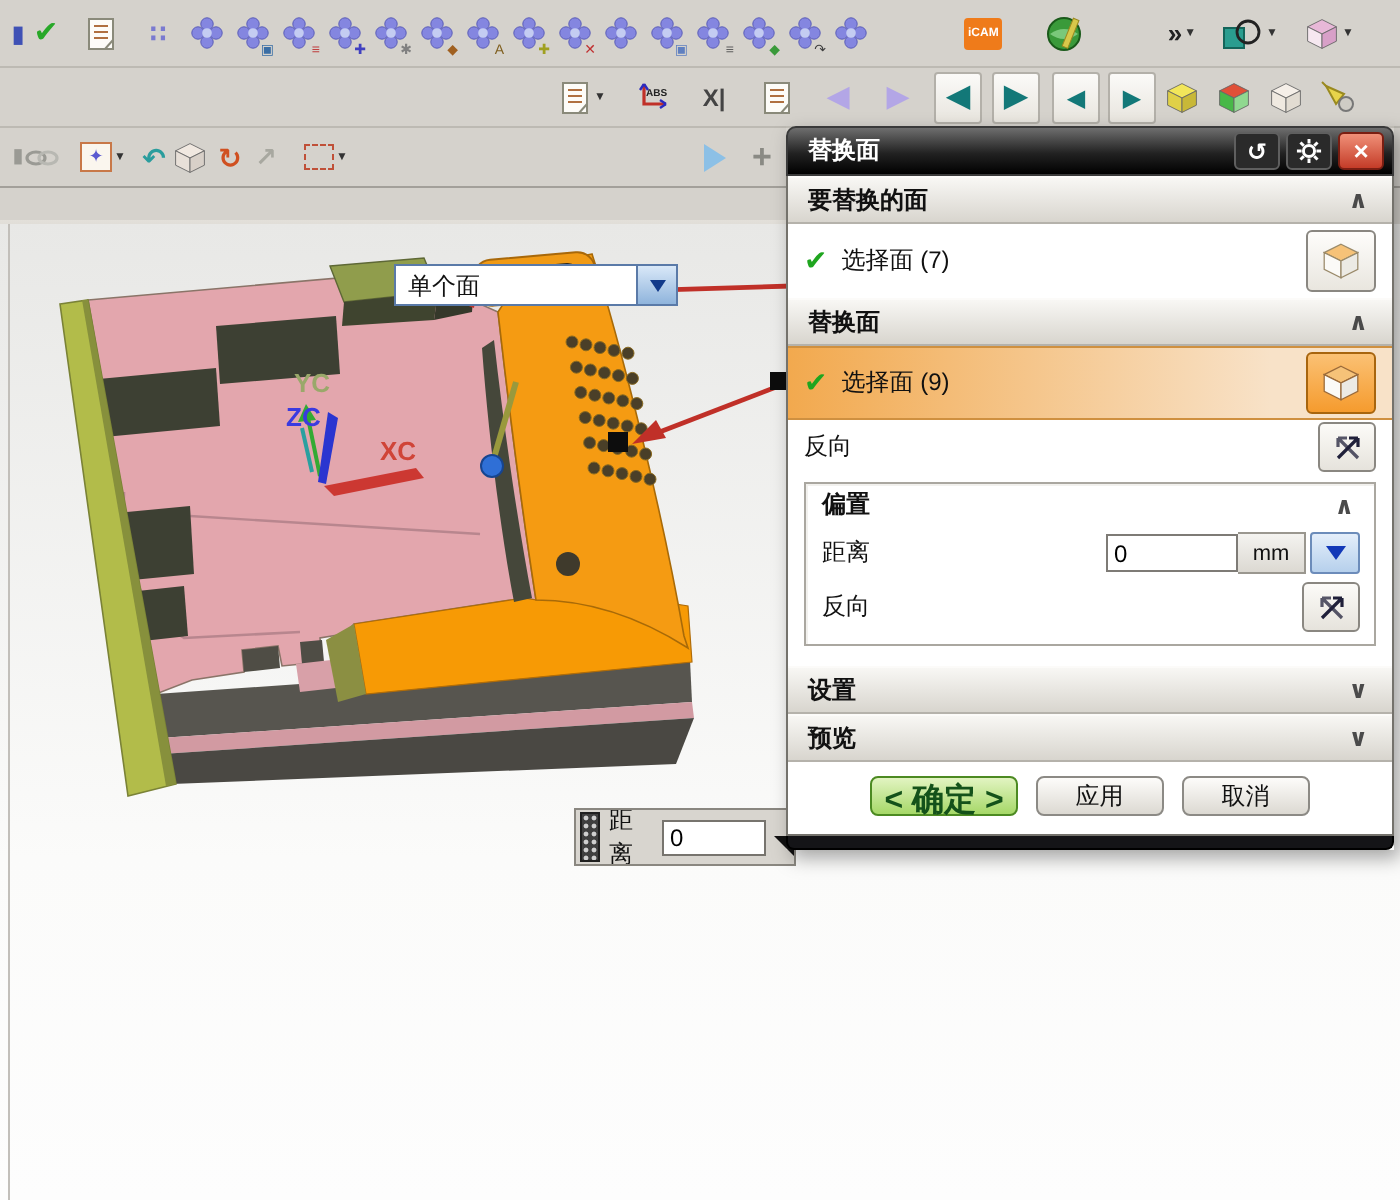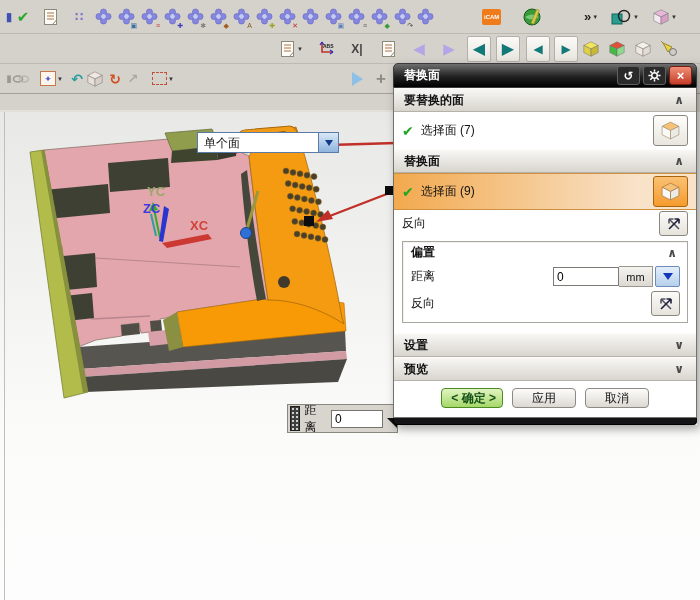--- a/index.html
+++ b/index.html
@@ -70,21 +70,21 @@
   .dfield{margin-left:auto;display:flex;align-items:center;}
   .dinput{width:58px;height:17px;border:1px solid #7e7b76;background:#fff;font-size:12px;padding:0 3px;font-family:inherit;}
   .unit{width:33px;height:19px;background:linear-gradient(#f4f3f0,#dcd9d2);border:1px solid #9a978f;border-left:none;
         display:flex;align-items:center;justify-content:center;font-size:11px;}
   .dbtn{width:23px;height:19px;margin-left:2px;background:linear-gradient(#e4eefa,#b6d0ec);
         border:1px solid #6c8cba;border-radius:2px;display:flex;align-items:center;justify-content:center;}
   .downarrow2{width:0;height:0;border-top:7px solid #1238b8;border-left:5px solid transparent;border-right:5px solid transparent;}
   .gap{height:3px;}
   .btnbar{display:flex;justify-content:center;gap:9px;padding:7px 0 9px;}
   .okbtn{min-width:62px;height:20px;border-radius:4px;background:linear-gradient(#e2f4c2,#a6d868);
-         border:1px solid #4c8a22;color:#14521a;font-weight:bold;font-size:12px;font-family:inherit;text-align:right;}
+         border:1px solid #4c8a22;color:#14521a;font-weight:bold;font-size:16px;font-family:inherit;text-align:right;}
   .stdbtn{min-width:64px;height:20px;border-radius:4px;background:linear-gradient(#fdfcfa,#dcd9d2);
           border:1px solid #8c8a85;font-size:12px;color:#111;font-family:inherit;}
   .dfoot{height:6px;background:#141417;border:1px solid #000;border-top:none;border-radius:0 0 4px 4px;}
 </style>
 </head>
 <body>
 
 <div id="app">
 
   <div class="trow" id="row1">

